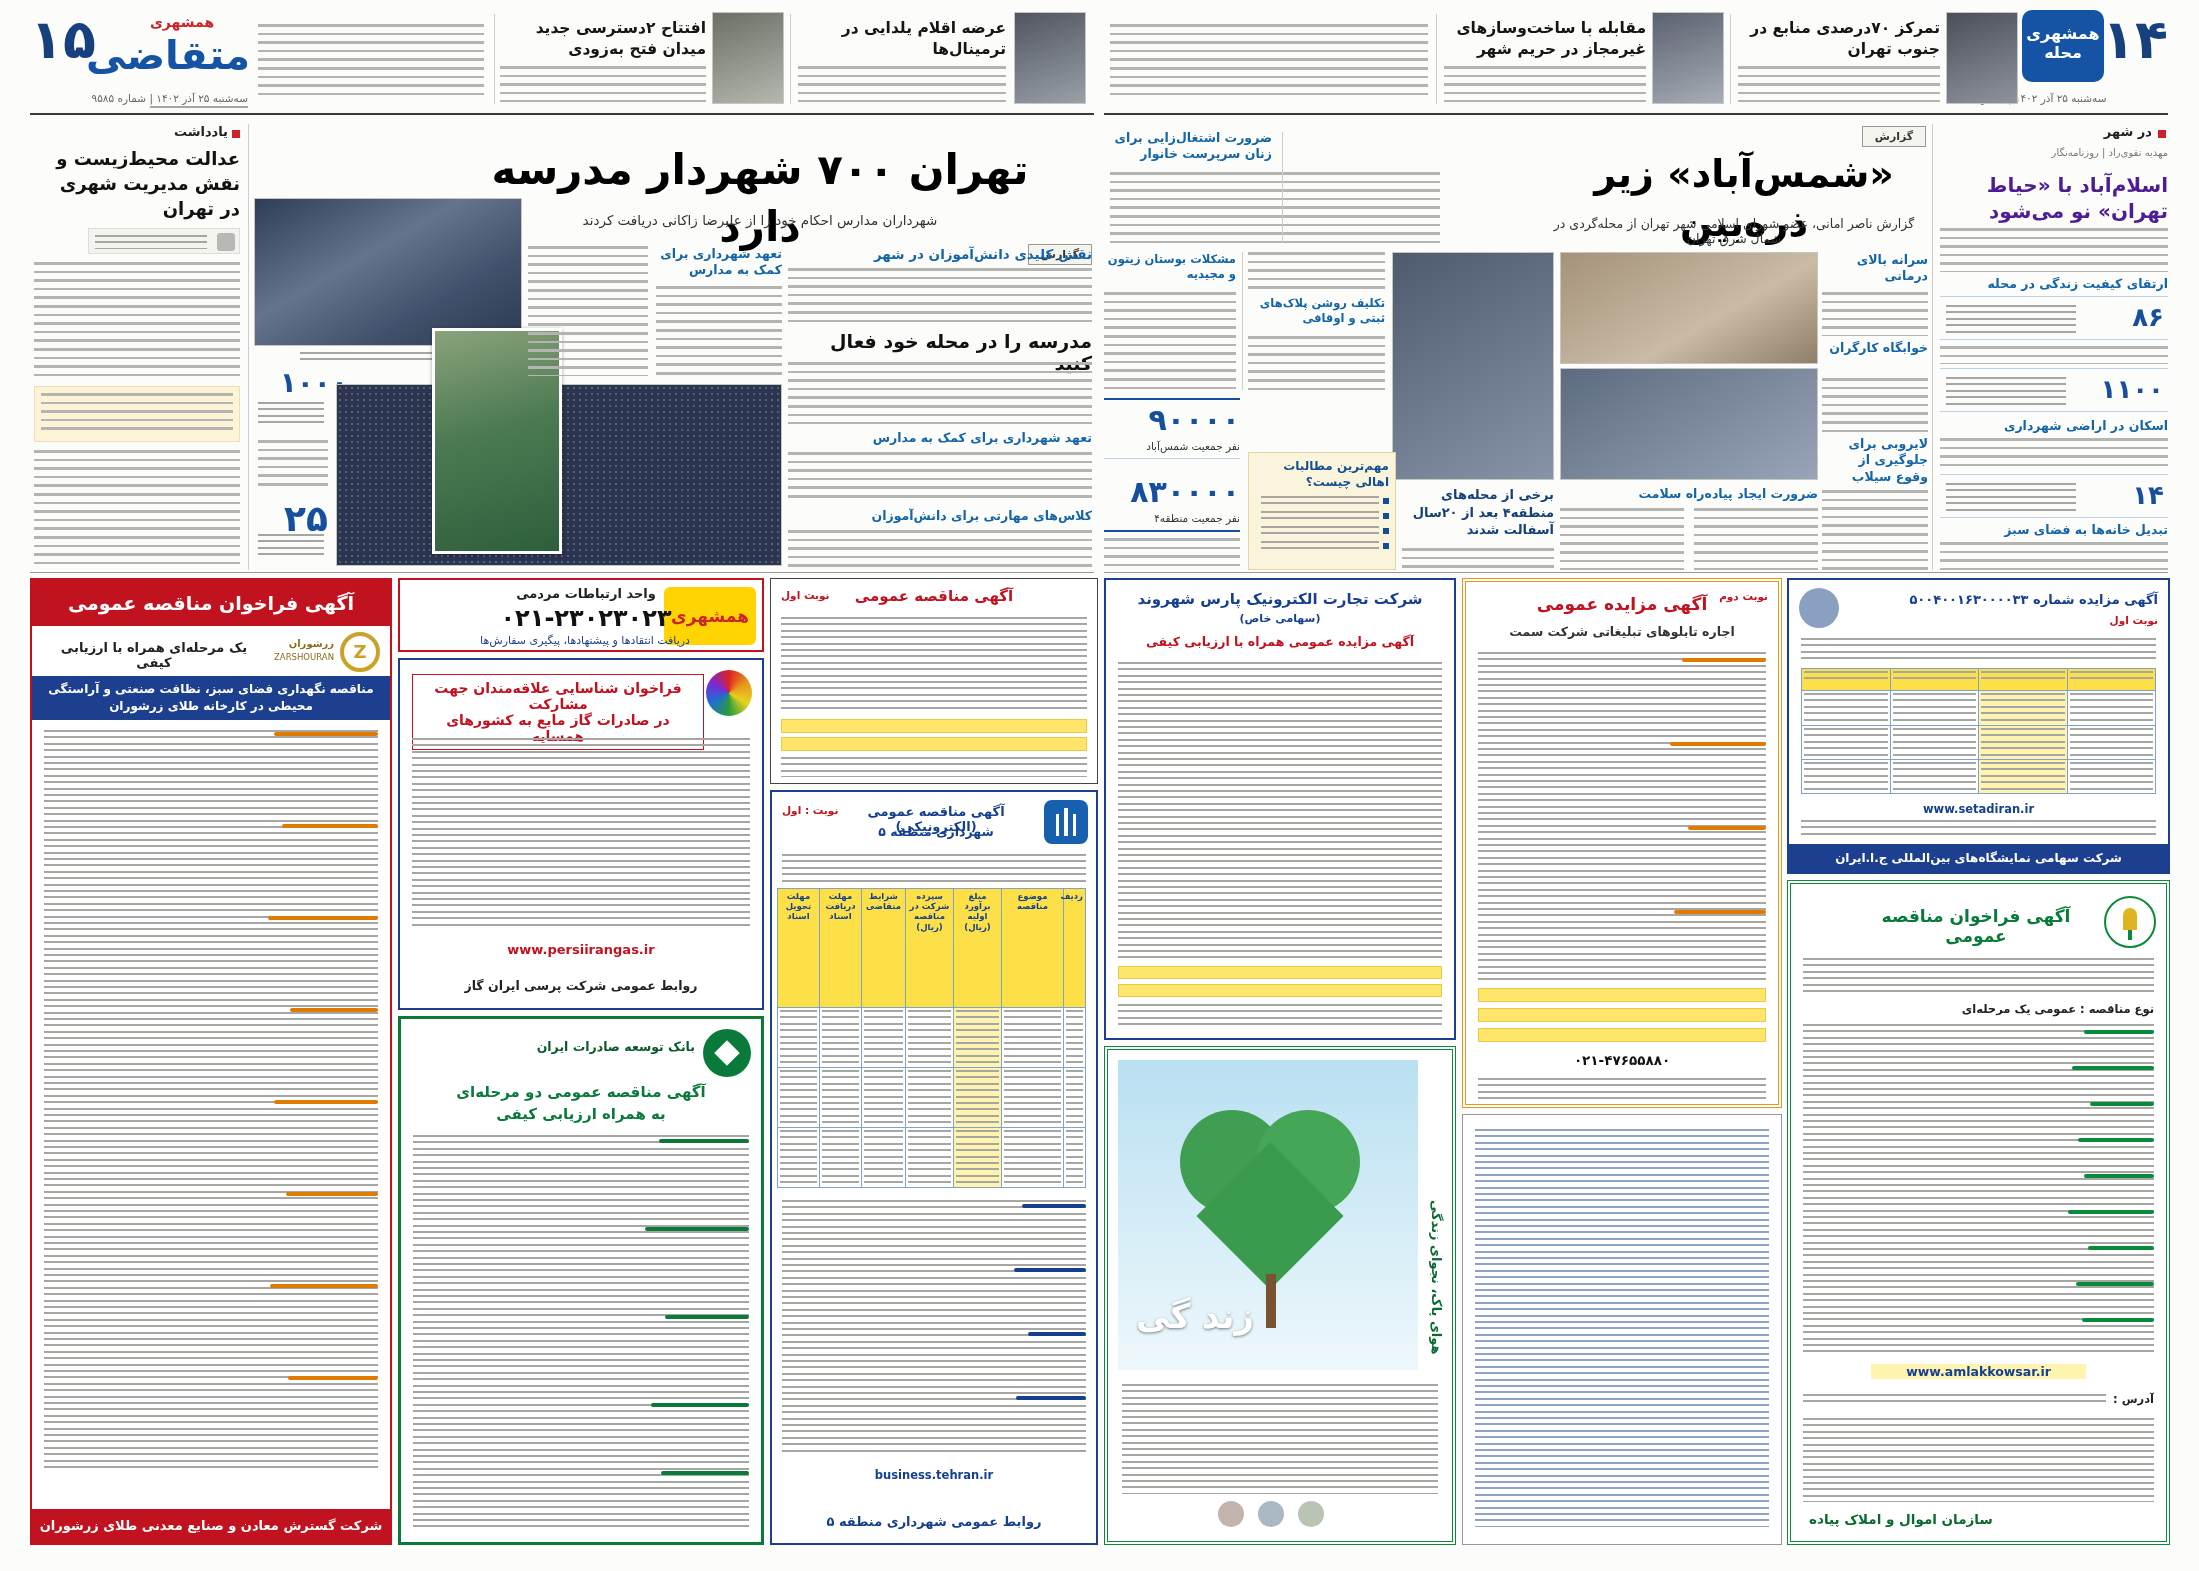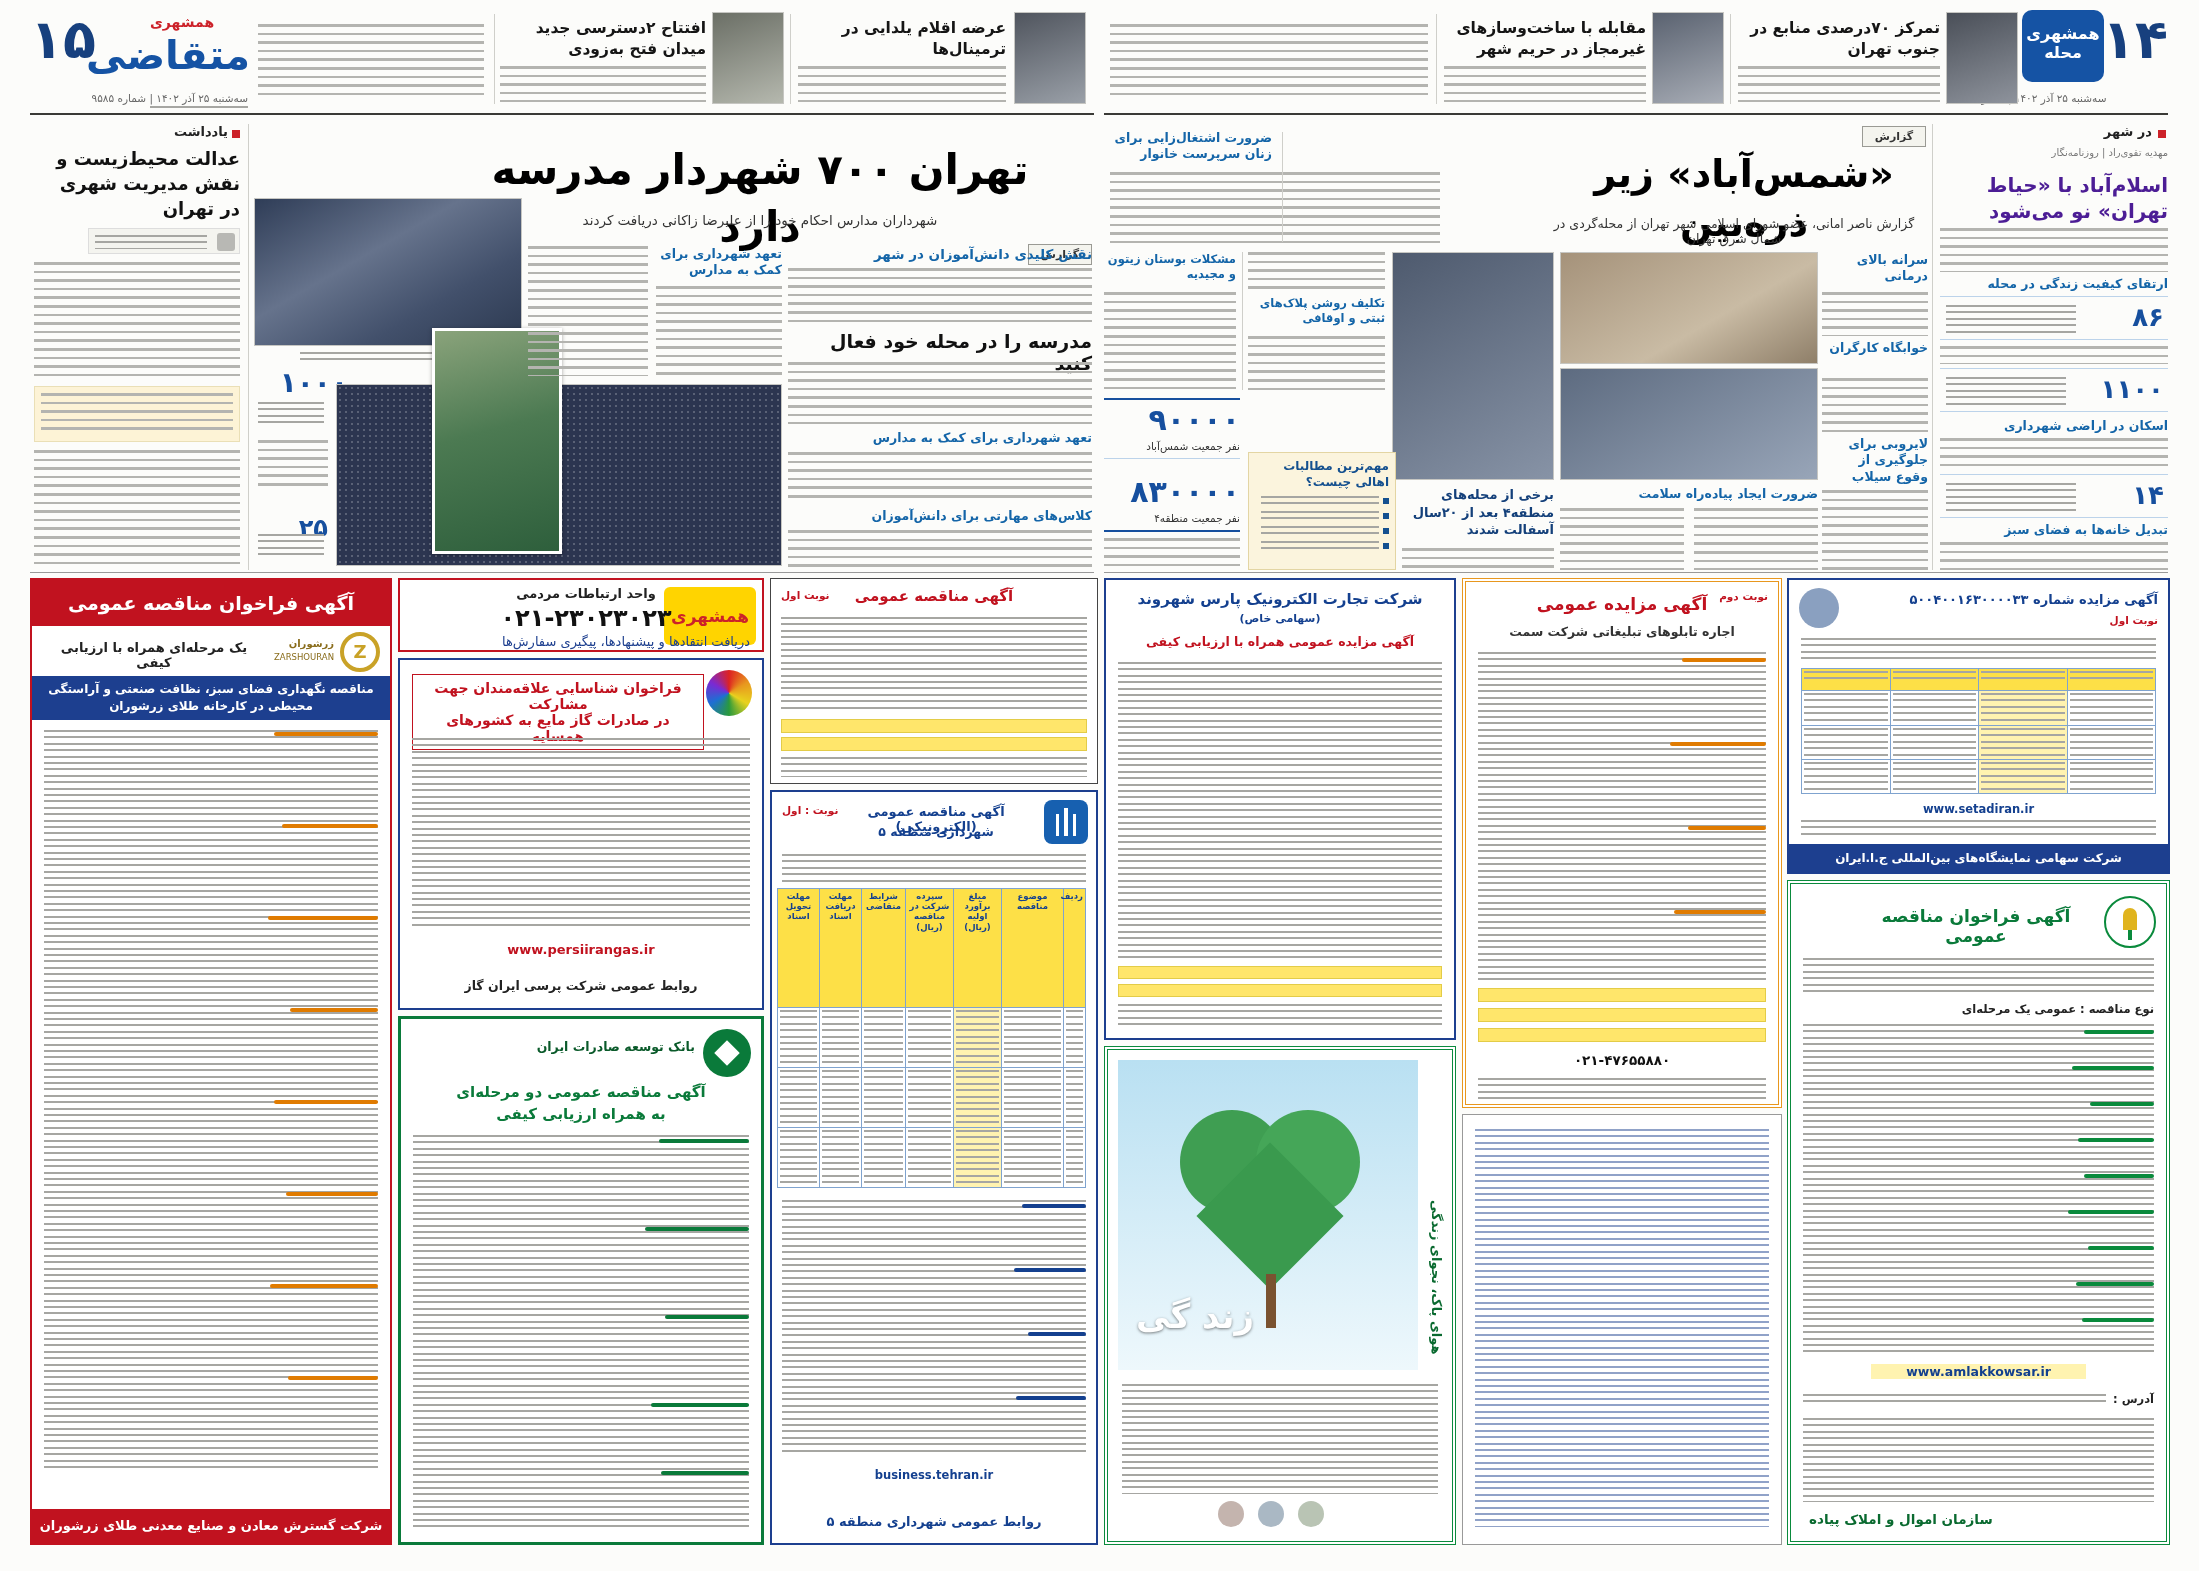--- a/index.html
+++ b/index.html
@@ -187,21 +187,21 @@
   <div class="abs" style="left:480px;top:142px;width:560px;font-size:42px;font-weight:bold;color:#000;text-align:center;line-height:1.35">تهران ۷۰۰ شهردار مدرسه دارد</div>
   <div class="abs" style="left:520px;top:212px;width:480px;font-size:13.5px;color:#333;text-align:center">شهرداران مدارس احکام خود را از علیرضا زاکانی دریافت کردند</div>
   <div class="abs kick" style="left:1028px;top:244px;width:64px;height:21px">گزارش</div>
 
   <div class="abs ph cer" style="left:254px;top:198px;width:268px;height:148px"></div>
   <div class="abs tl2" style="left:300px;top:352px;width:180px;height:8px"></div>
 
   <div class="abs num" style="left:258px;top:366px;width:90px;font-size:28px">۱۰۰۰</div>
   <div class="abs tl2" style="left:258px;top:402px;width:66px;height:26px"></div>
   <div class="abs tl" style="left:258px;top:440px;width:70px;height:48px"></div>
-  <div class="abs num" style="left:258px;top:514px;width:70px;font-size:24px">۲۵</div>
+  <div class="abs num" style="left:258px;top:498px;width:70px;font-size:36px">۲۵</div>
   <div class="abs tl2" style="left:258px;top:534px;width:66px;height:26px"></div>
 
   <div class="abs ph crowd" style="left:336px;top:384px;width:446px;height:182px"></div>
   <div class="abs stu" style="left:432px;top:328px;width:130px;height:226px;border:3px solid #fff;box-shadow:0 1px 4px rgba(0,0,0,.35)"></div>
 
   <div class="abs tl" style="left:528px;top:246px;width:120px;height:130px"></div>
   <div class="abs sh" style="left:656px;top:246px;width:126px">تعهد شهرداری برای کمک به مدارس</div>
   <div class="abs tl" style="left:656px;top:286px;width:126px;height:90px"></div>
 
   <div class="abs sh" style="left:788px;top:246px;width:304px;font-size:13.5px">نقش کلیدی دانش‌آموزان در شهر</div>
@@ -229,21 +229,21 @@
     <div class="bar" style="position:absolute;right:12px;top:612px;width:92px;background:#e07b00"></div>
     <div class="bar" style="position:absolute;right:12px;top:704px;width:108px;background:#e07b00"></div>
     <div class="bar" style="position:absolute;right:12px;top:796px;width:90px;background:#e07b00"></div>
     <div style="position:absolute;left:0;right:0;bottom:0;height:34px;background:#c1121f;color:#fff;font-size:13px;font-weight:bold;text-align:center;line-height:34px">شرکت گسترش معادن و صنایع معدنی طلای زرشوران</div>
   </div>
 
   <div class="abs" style="left:398px;top:578px;width:366px;height:74px;border:2px solid #c1121f;background:#fff">
     <div style="position:absolute;right:6px;top:7px;width:92px;height:58px;background:#ffd400;border-radius:6px;color:#cc2229;font-weight:bold;font-size:17px;text-align:center;line-height:58px">همشهری</div>
     <div style="position:absolute;left:96px;top:6px;width:180px;font-size:13px;font-weight:bold;color:#222;text-align:center">واحد ارتباطات مردمی</div>
     <div style="position:absolute;left:66px;top:24px;width:240px;font-size:24px;font-weight:bold;color:#111;text-align:center">۰۲۱-۲۳۰۲۳۰۲۳</div>
-    <div style="position:absolute;left:20px;top:54px;width:330px;font-size:13px;color:#1d3f8f;text-align:right">دریافت انتقادها و پیشنهادها، پیگیری سفارش‌ها</div>
+    <div style="position:absolute;left:20px;top:54px;width:330px;font-size:11px;color:#1d3f8f;text-align:center">دریافت انتقادها و پیشنهادها، پیگیری سفارش‌ها</div>
   </div>
 
   <div class="abs" style="left:398px;top:1016px;width:366px;height:529px;border:3px solid #0a7a3a;background:#fff">
     <div style="position:absolute;right:10px;top:10px;width:48px;height:48px;border-radius:50%;background:#0a7a3a">
       <div style="width:18px;height:18px;background:#fff;transform:rotate(45deg);margin:15px"></div>
     </div>
     <div style="position:absolute;right:66px;top:20px;width:170px;font-size:12.5px;font-weight:bold;color:#0a5a2a">بانک توسعه صادرات ایران</div>
     <div class="adtitle-green" style="position:absolute;left:12px;right:12px;top:64px;font-size:15px">آگهی مناقصه عمومی دو مرحله‌ای</div>
     <div class="adtitle-green" style="position:absolute;left:12px;right:12px;top:86px;font-size:15px">به همراه ارزیابی کیفی</div>
     <div class="tl2" style="position:absolute;left:12px;right:12px;top:116px;height:396px"></div>

